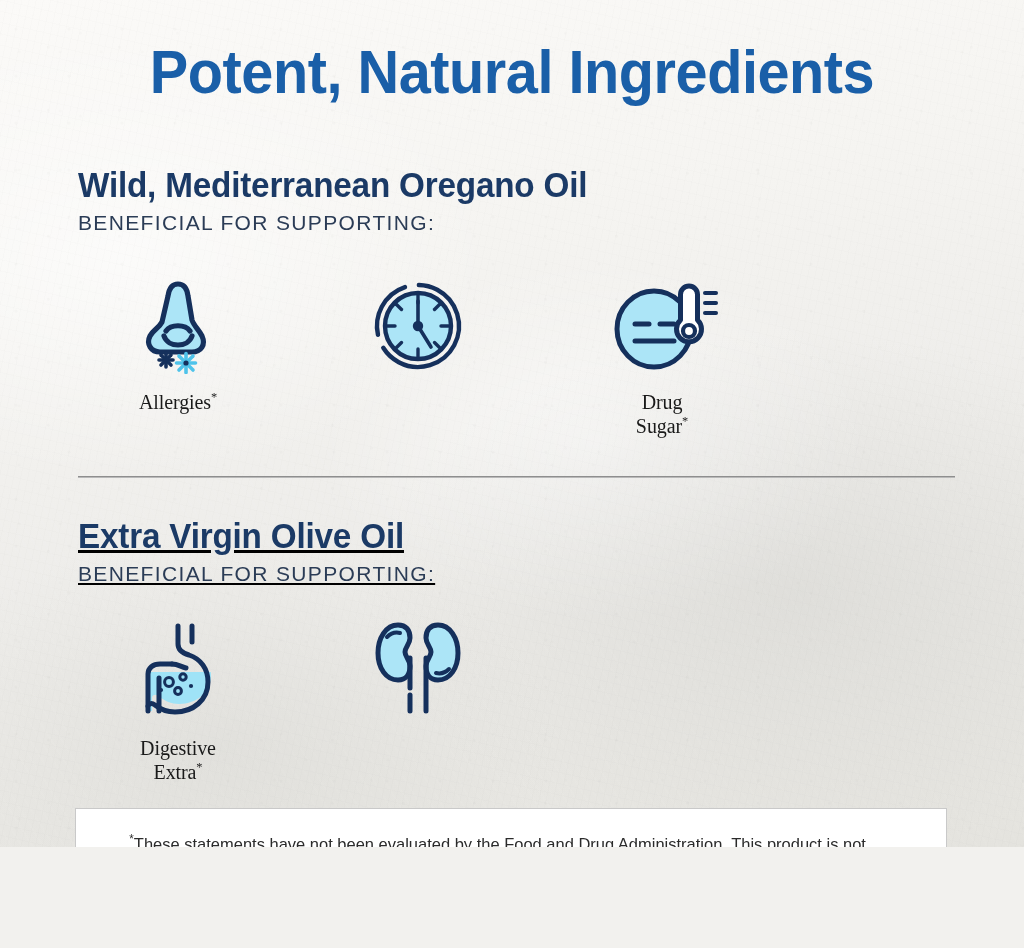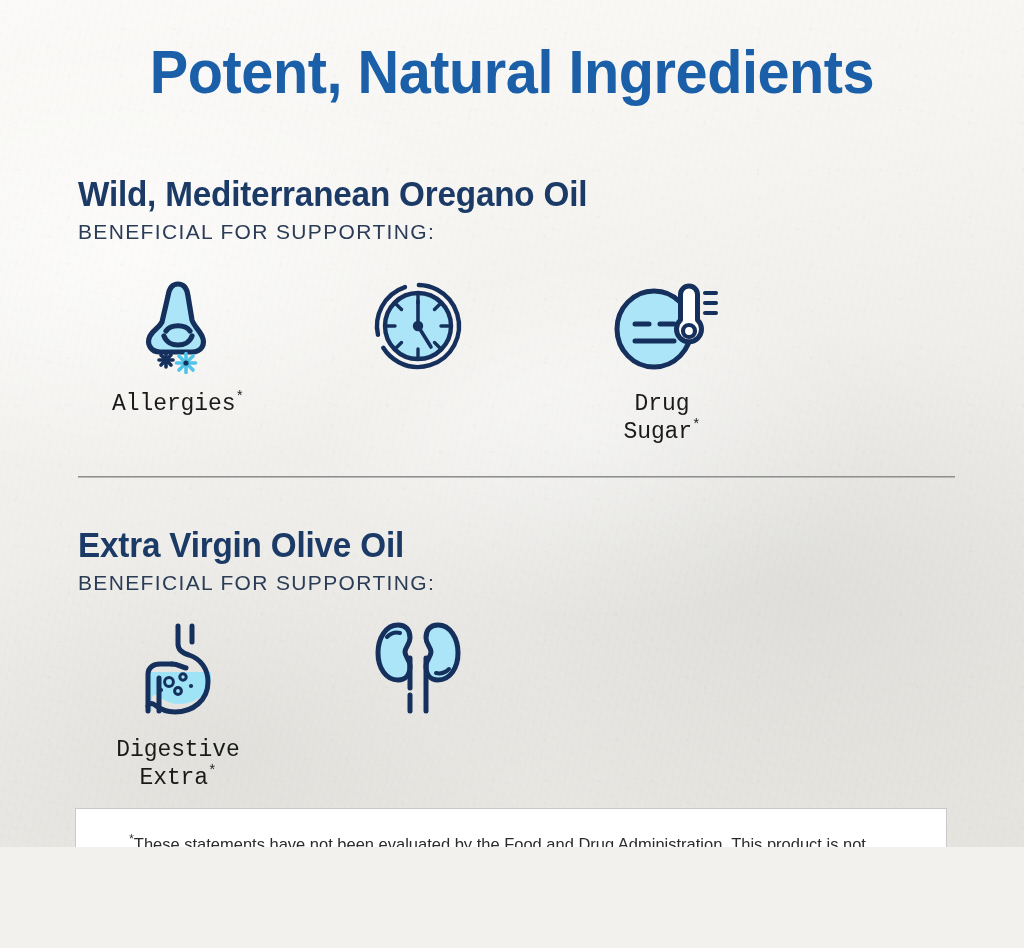--- a/index.html
+++ b/index.html
@@ -63,21 +63,21 @@
     font-family: "Liberation Sans Narrow", "Liberation Sans", sans-serif;
     font-weight: 700;
     font-size: 62px;
     letter-spacing: -0.5px;
     color: #1a5fa8;
     transform: scaleX(0.93);
     white-space: nowrap;
   }
 
   
-  .section { position: absolute; left: 78px; margin-top: 9px; }
+  .section { position: absolute; left: 78px; }
   .section-title {
     font-family: "Liberation Sans Narrow", "Liberation Sans", sans-serif;
     font-weight: 700;
     font-size: 35px;
     color: #1b3a66;
     letter-spacing: -0.2px;
     transform: scaleX(0.95);
     transform-origin: left center;
     white-space: nowrap;
     margin: 0;
@@ -101,22 +101,22 @@
     transform: translateX(-95px);
   }
   .icon-art {
     height: 106px;
     display: flex;
     align-items: flex-end;
     justify-content: center;
   }
   .icon-label {
     margin-top: 16px;
-    font-family: Liberation Mono, monospace;
-    font-size: 23px;
+    font-family: Liberation Serif, serif;
+    font-size: 20px;
     font-weight: 400;
     color: #1a1a1a;
     line-height: 1.22;
     letter-spacing: -0.1px;
   }
   .icon-label sup {
     font-size: 0.62em;
     vertical-align: super;
     line-height: 0;
   }
@@ -251,21 +251,21 @@
       </div>
       <div class="icon-label">
         <span>Drug</span><br>
         <span>Sugar</span><sup>*</sup>
       </div>
     </div>
   </div>
 
   <div class="divider layer" style="top:476px;"></div>
 
-  <div class="section layer" style="top:516px;">
+  <div class="section layer" style="top:516px;text-decoration:underline;">
     <h2 class="section-title">Extra Virgin Olive Oil</h2>
     <p class="section-sub">BENEFICIAL FOR SUPPORTING:</p>
   </div>
 
   <div class="icon-row layer" style="top:614px;">
 
     <div class="icon-cell" style="left:178px;">
       <div class="icon-art">
         <svg width="104" height="104" viewBox="0 0 104 104" aria-hidden="true">
           <defs>

